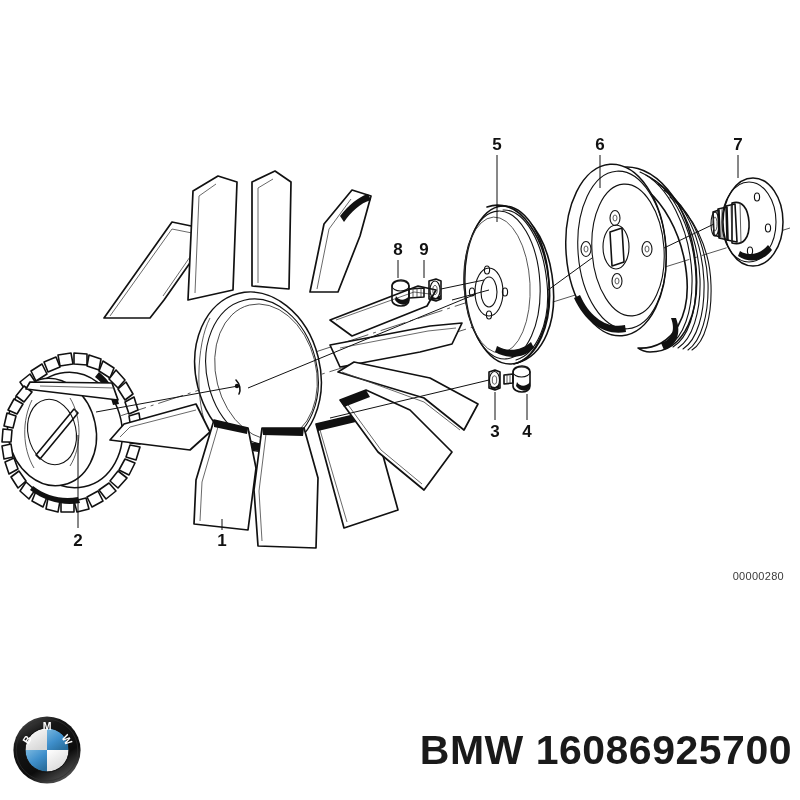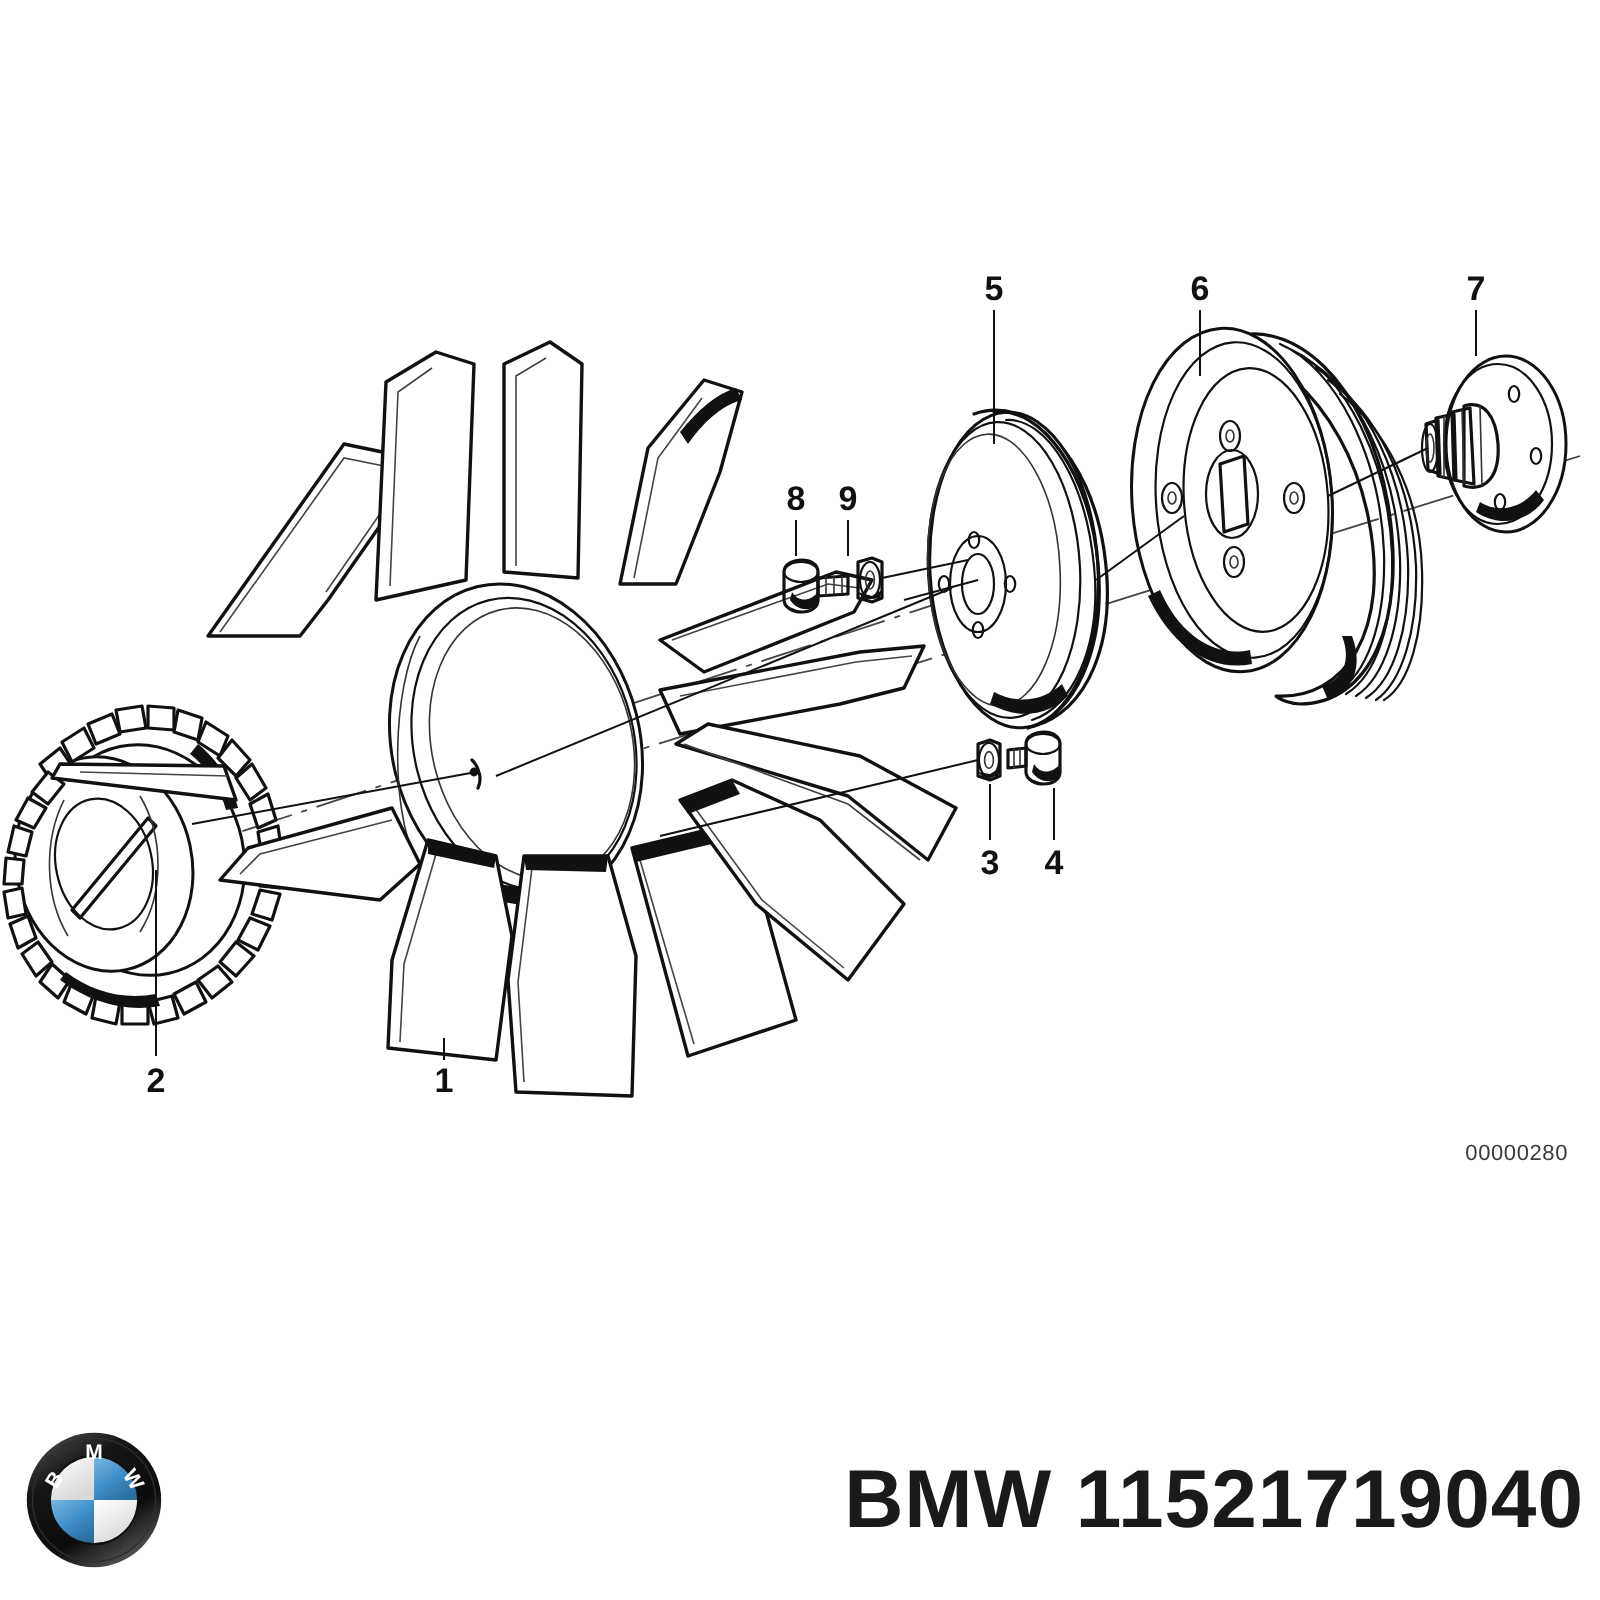--- a/index.html
+++ b/index.html
@@ -416,16 +416,16 @@
       </g>
       <circle cx="50" cy="50" r="31.5" fill="none" stroke="#111" stroke-width="1.4"></circle>
 
       <g fill="#ffffff" font-family="'Liberation Sans', sans-serif" font-size="15" font-weight="bold">
         <text x="26" y="38" transform="rotate(-58 26 38)" text-anchor="middle">B</text>
         <text x="50" y="21" transform="rotate(0 50 21)" text-anchor="middle">M</text>
         <text x="74" y="38" transform="rotate(58 74 38)" text-anchor="middle">W</text>
       </g>
     </svg>
 
-    <div id="part-number-text">BMW 11521719040</div>
+    <div id="part-number-text">BMW 16086925700</div>
   </div>
 
 </div>
 
 </body></html>

